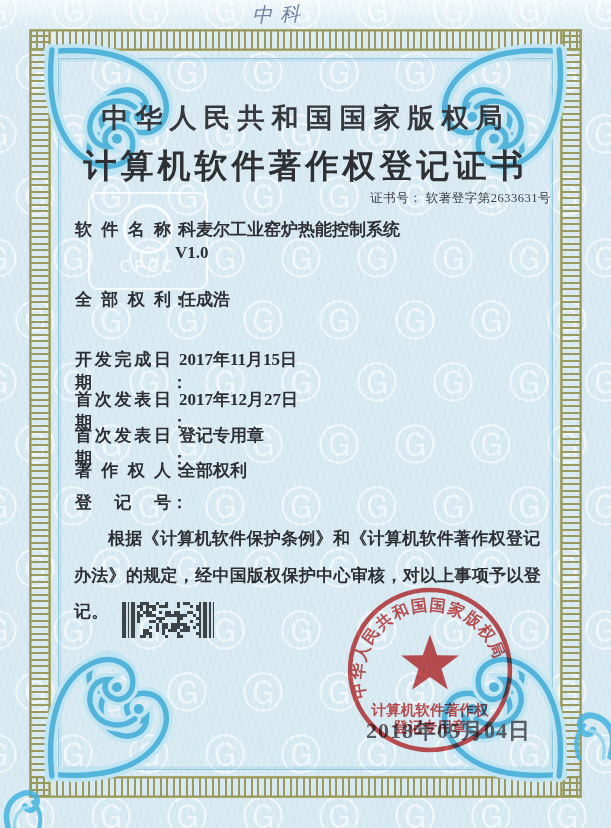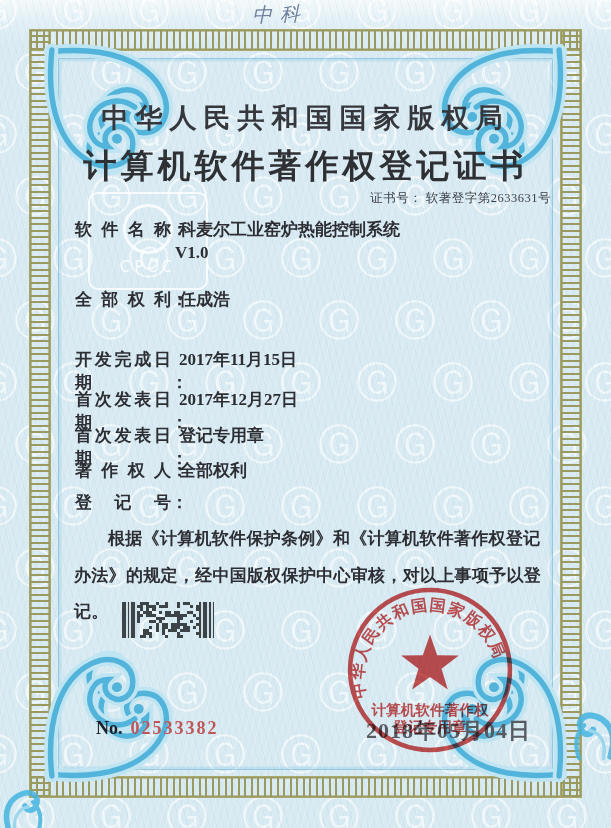--- a/index.html
+++ b/index.html
@@ -591,17 +591,14 @@
     <text font-size="16" fill="#d03f3f" letter-spacing="1.5">
       <textPath href="#sealArc">中华人民共和国国家版权局</textPath>
     </text>
     <polygon fill="#d03f3f" points="85,50 92.1,70.3 113.5,70.7 96.4,83.7 102.6,104.3 85,92 67.4,104.3 73.6,83.7 56.5,70.7 77.9,70.3"></polygon>
     <text x="85" y="129" text-anchor="middle" font-size="14.5" fill="#d03f3f">计算机软件著作权</text>
     <text x="85" y="146" text-anchor="middle" font-size="14.5" fill="#d03f3f">登记专用章</text>
   </svg>
 
   <div class="seal-date">2018年05月04日</div>
 
-  <div class="serial">
-    <span class="no-label">No.</span><span class="no-value">02533382</span>
-  </div>
 
 </div>
 
 </body></html>

